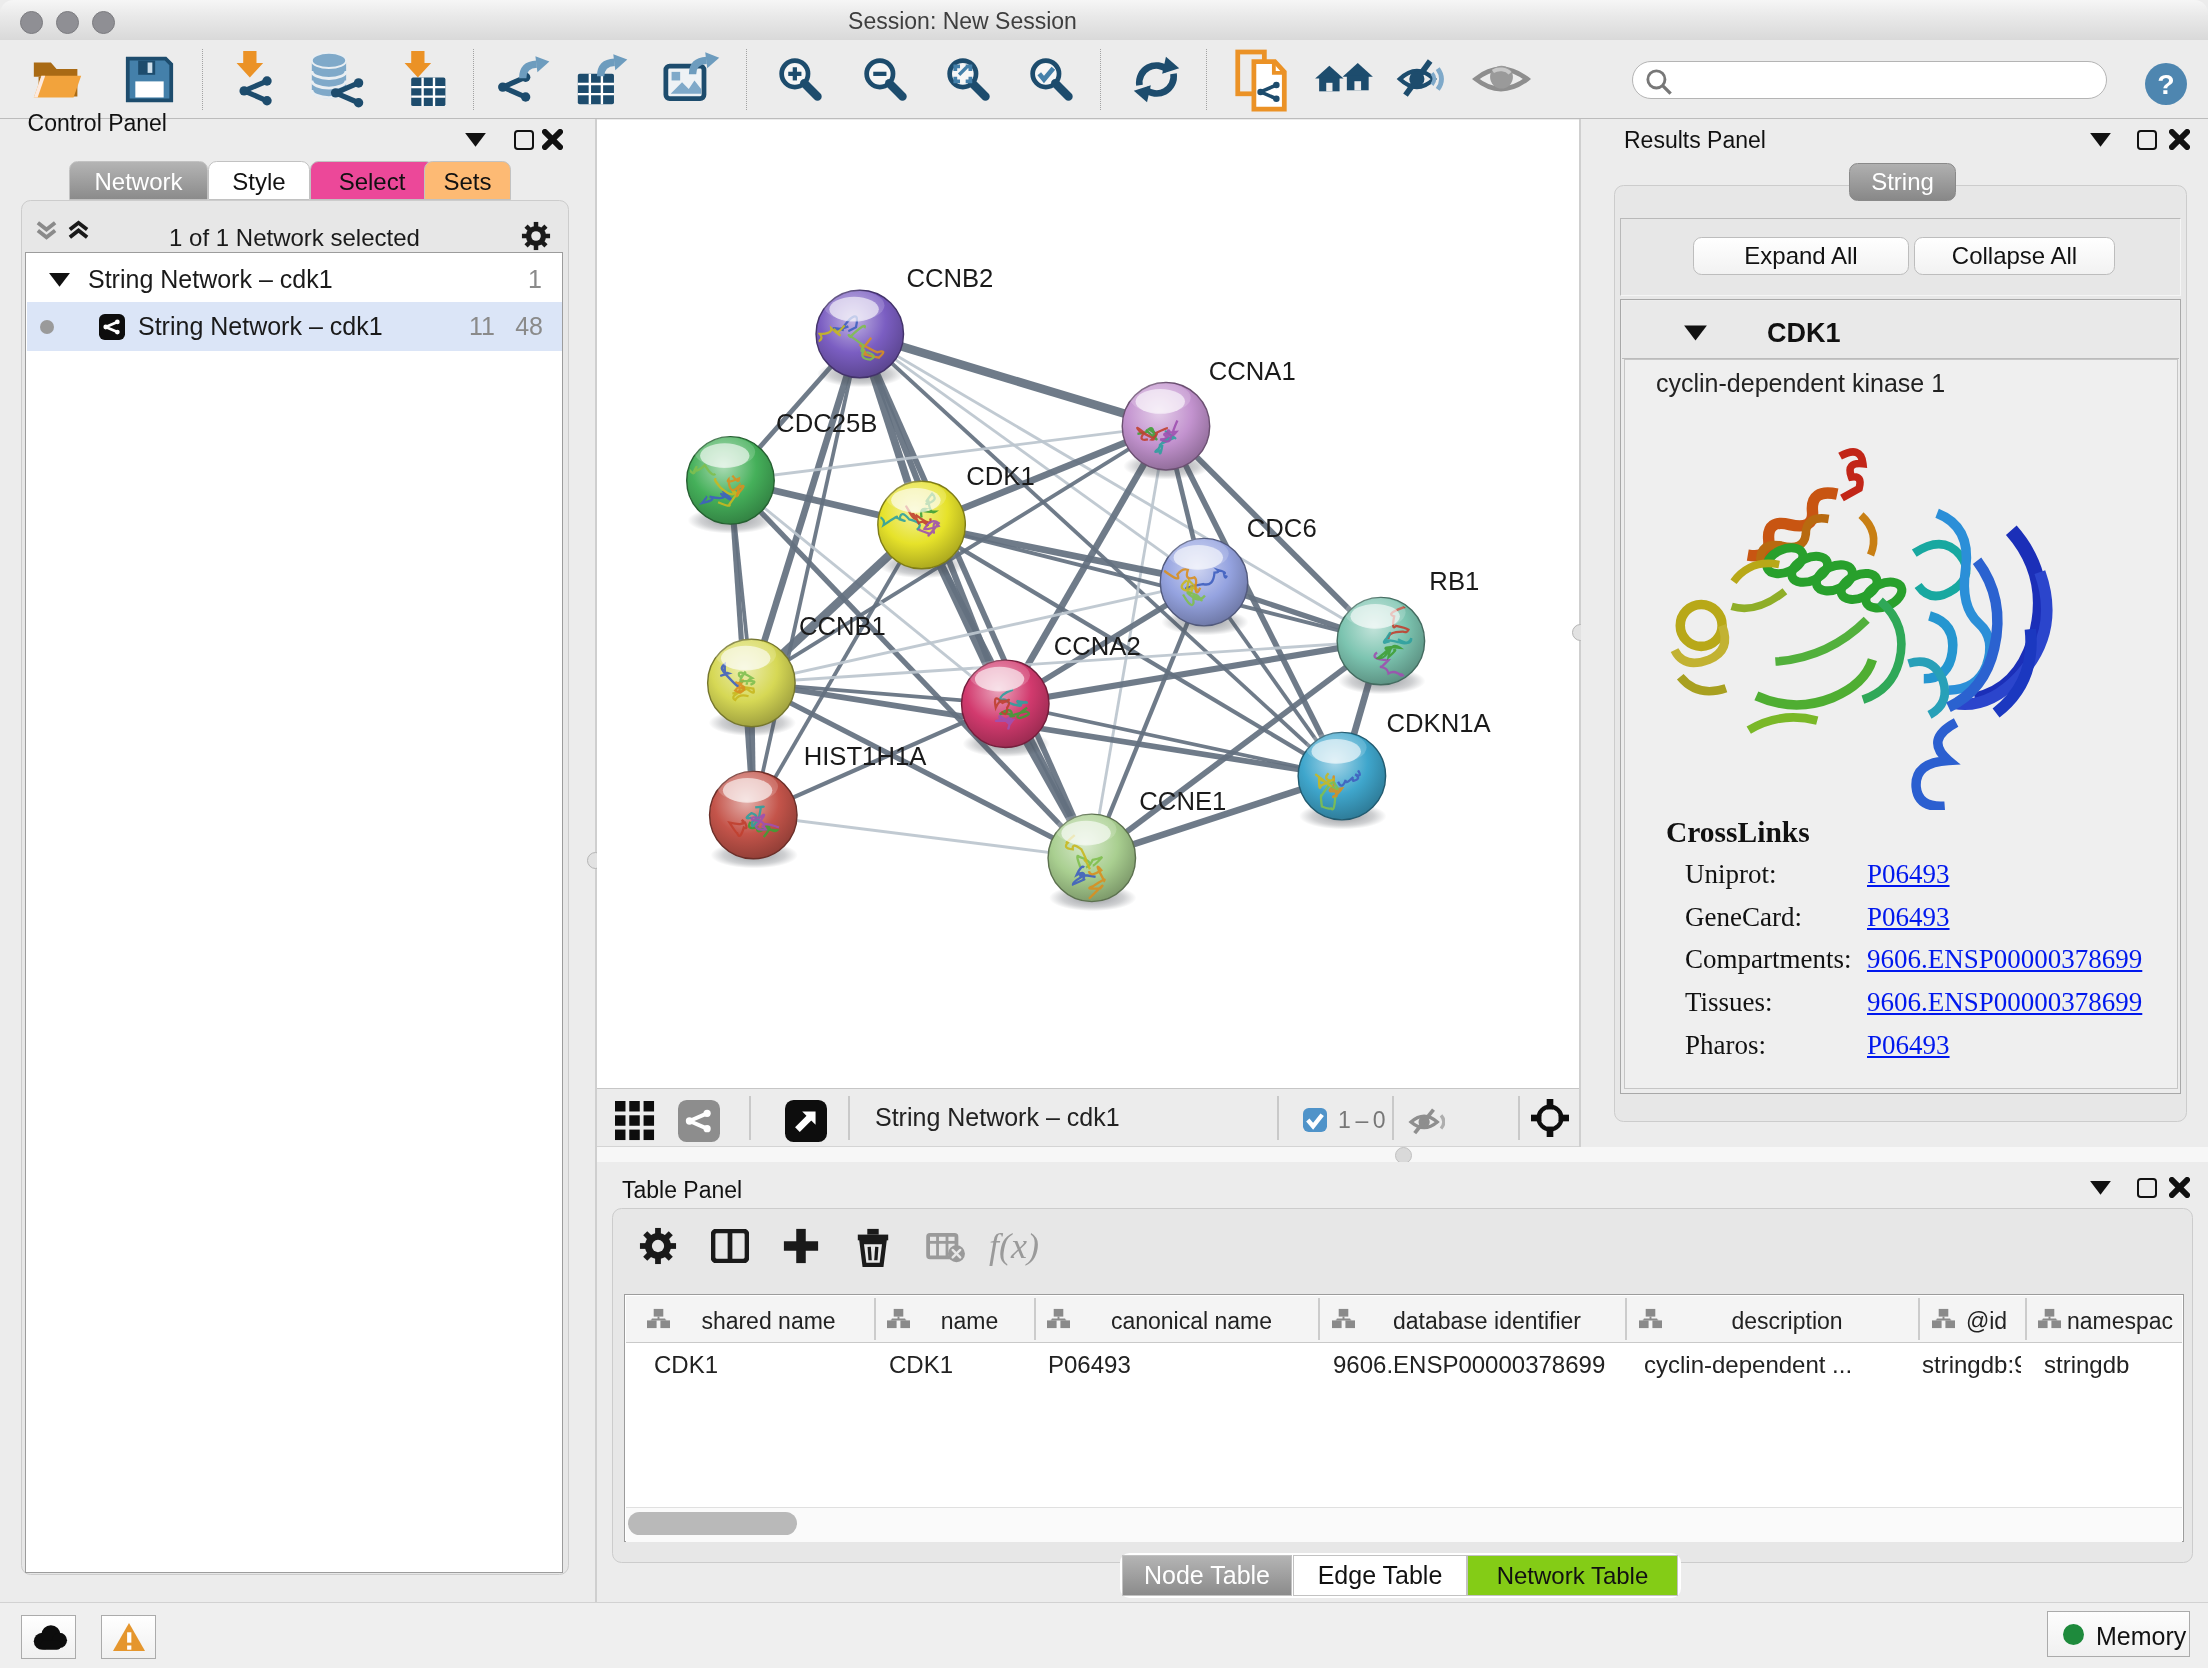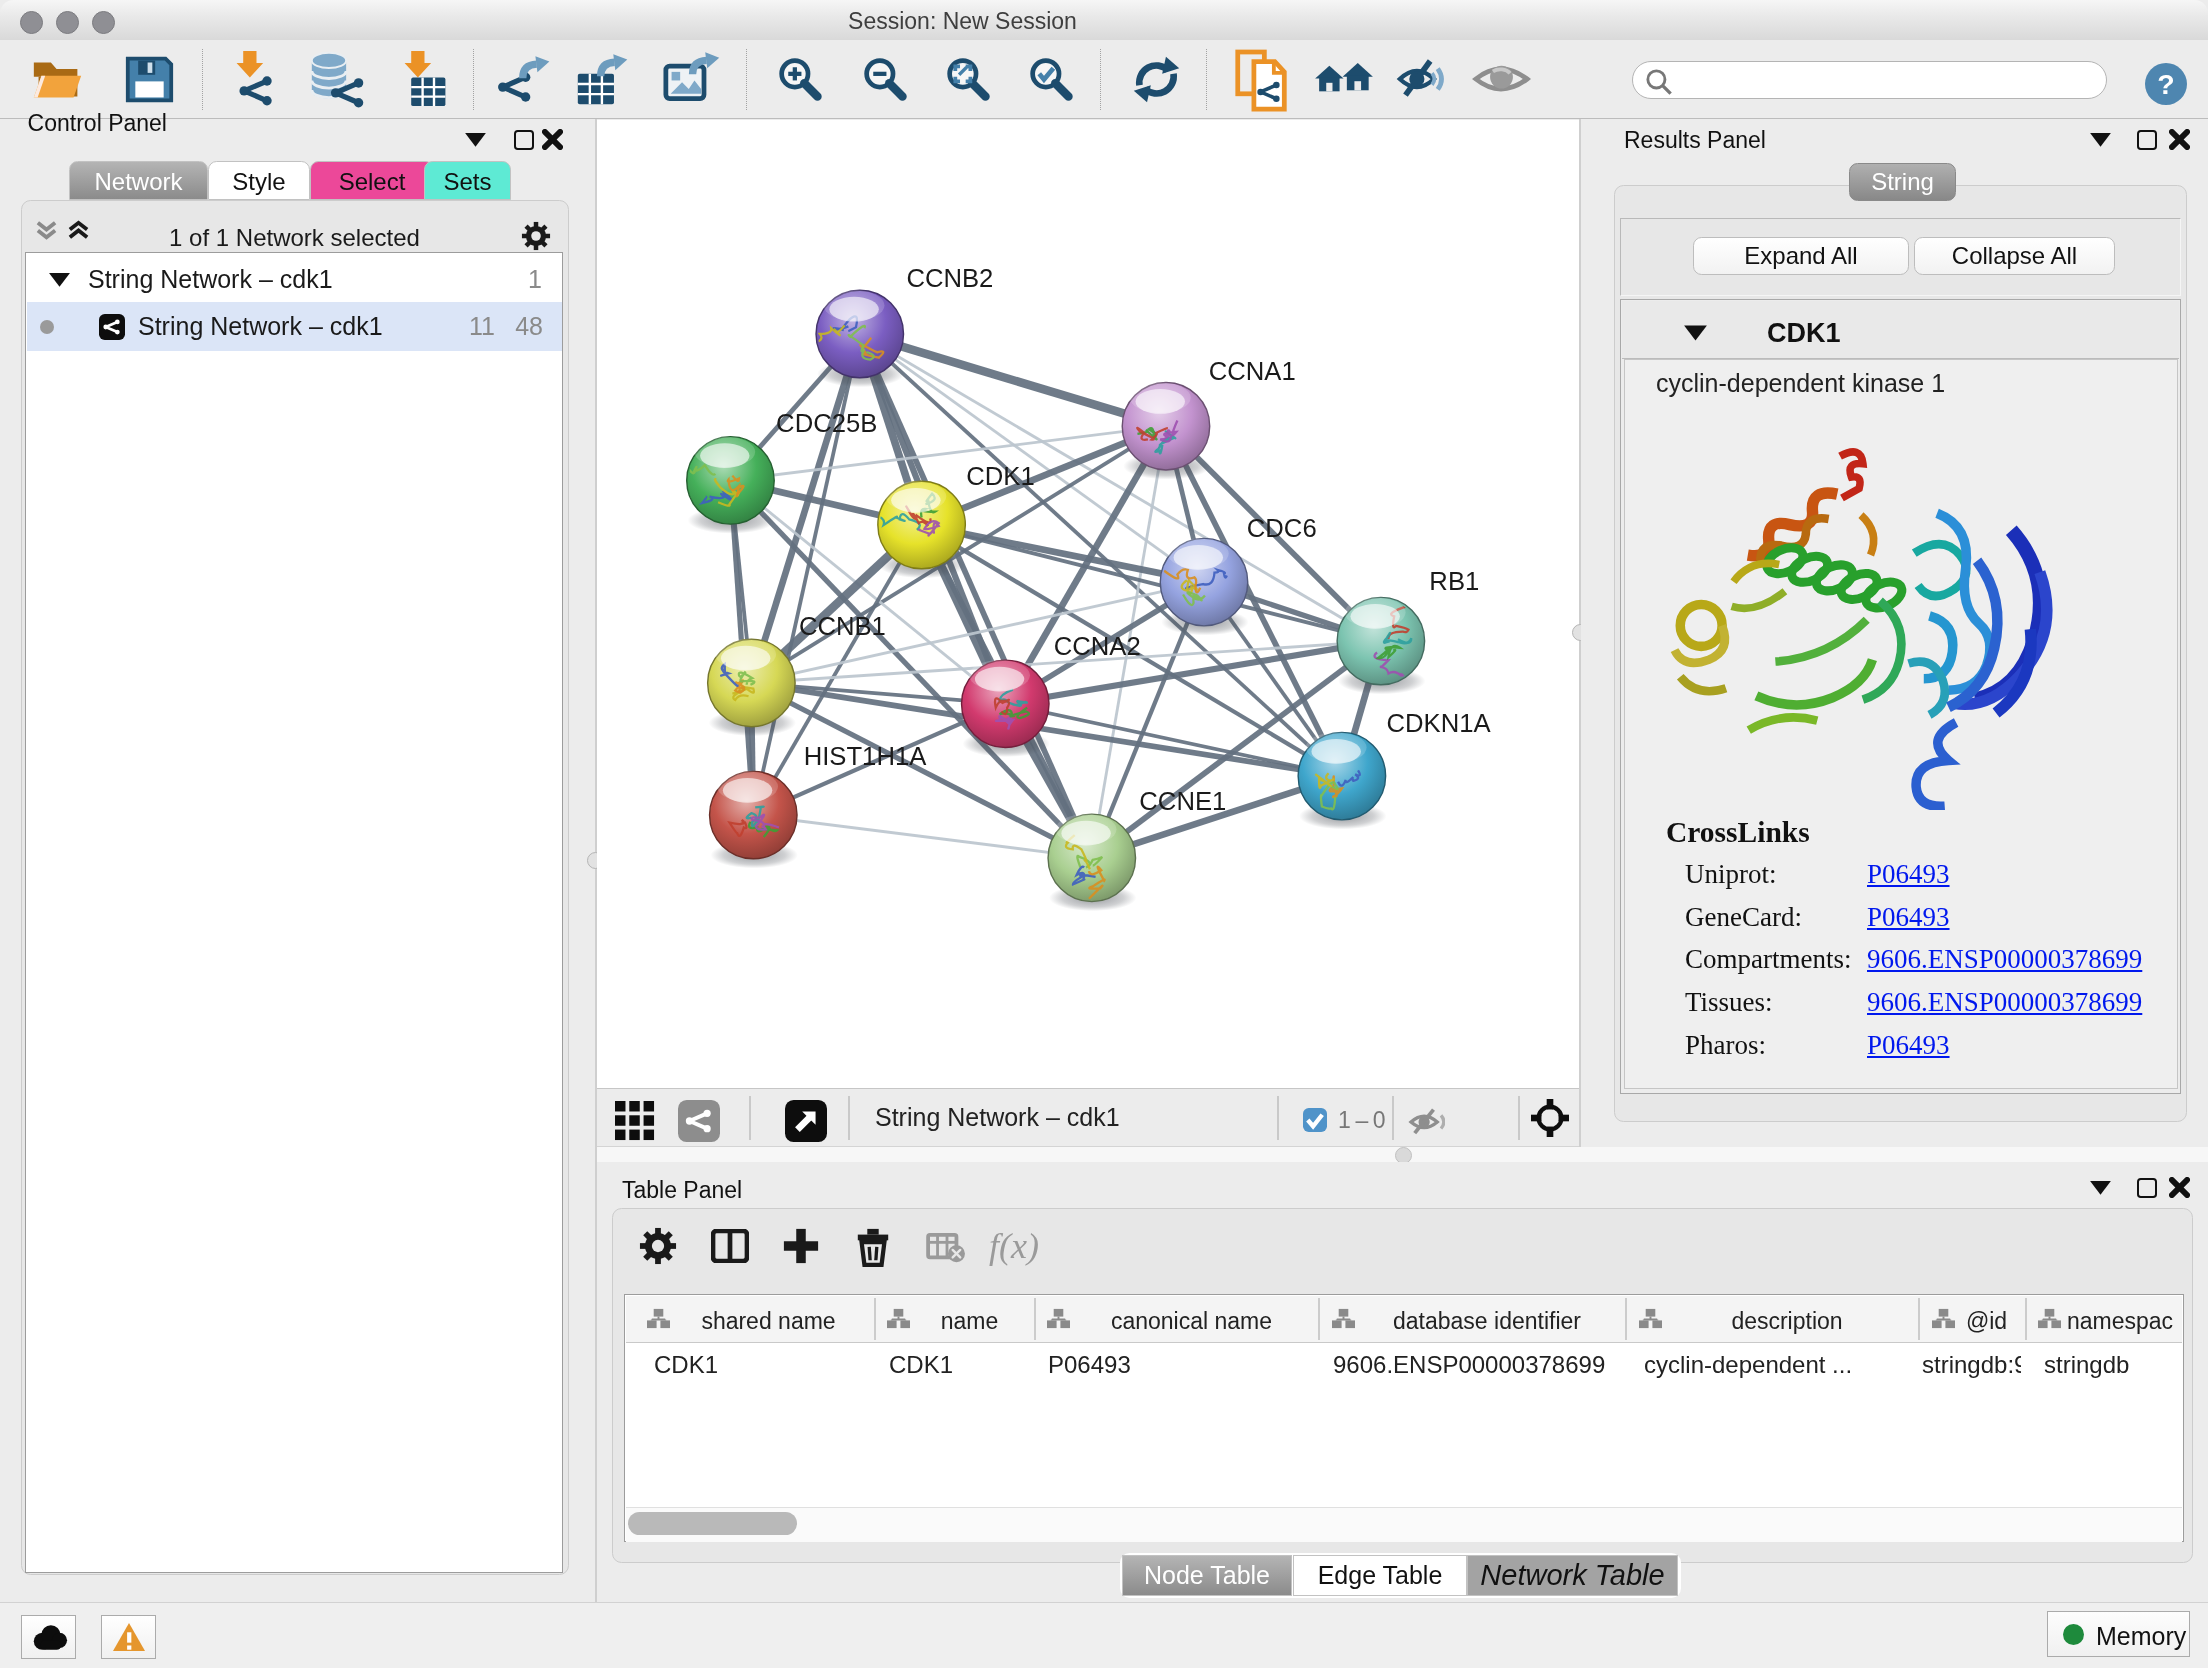--- a/index.html
+++ b/index.html
@@ -157,21 +157,21 @@
     <path d="M 1 2.1799999999999997 L 23 2.1799999999999997 L 12 16.7 Z" fill="#111"></path>
   </svg>
 <div class="abs" style="left:514px;top:130px;width:16px;height:16px;border:2.9px solid #111;border-radius:3.8px;"></div>
 <svg style="position:absolute;left:542px;top:129px;" width="21" height="21" viewBox="0 0 22 22">
     <line x1="3" y1="3" x2="19" y2="19" stroke="#111" stroke-width="6" stroke-linecap="round"></line>
     <line x1="3" y1="19" x2="19" y2="3" stroke="#111" stroke-width="6" stroke-linecap="round"></line>
   </svg>
 <div class="abs" style="left:69px;top:161px;width:139px;height:39px;background:linear-gradient(#b4b4b4,#8b8b8b);color:#fff;border:1px solid #c2c2c2;border-radius:8.6px 8.6px 0 0;box-sizing:border-box;font-size:24px;text-align:center;line-height:39px;">Network</div>
 <div class="abs" style="left:208px;top:161px;width:102px;height:39px;background:#fff;color:#111;border:1px solid #c2c2c2;border-radius:8.6px 8.6px 0 0;box-sizing:border-box;font-size:24px;text-align:center;line-height:39px;">Style</div>
 <div class="abs" style="left:310px;top:161px;width:124px;height:39px;background:#ec4899;color:#111;border:1px solid #c2c2c2;border-radius:8.6px 8.6px 0 0;box-sizing:border-box;font-size:24px;text-align:center;line-height:39px;">Select</div>
-<div class="abs" style="left:424px;top:161px;width:87px;height:39px;background:#5eead4;color:#111;border:1px solid #c2c2c2;border-radius:8.6px 8.6px 0 0;box-sizing:border-box;font-size:24px;text-align:center;line-height:39px;">Sets</div>
+<div class="abs" style="left:424px;top:161px;width:87px;height:39px;background:#fdba74;color:#111;border:1px solid #c2c2c2;border-radius:8.6px 8.6px 0 0;box-sizing:border-box;font-size:24px;text-align:center;line-height:39px;">Sets</div>
 <div class="abs" style="left:21px;top:200px;width:548px;height:1375px;background:#e7e7e7;border:1px solid #cccccc;border-radius:9.5px;box-sizing:border-box;"></div>
 <svg style="position:absolute;left:34px;top:219px;" width="25" height="23" viewBox="0 0 26 24">
     <path d="M4 4 L13 11 L22 4" stroke="#8a8a8a" stroke-width="4" fill="none"></path>
     <path d="M4 12 L13 19 L22 12" stroke="#8a8a8a" stroke-width="4" fill="none"></path>
   </svg>
 <svg style="position:absolute;left:66px;top:219px;" width="25" height="23" viewBox="0 0 26 24">
     <path d="M4 11 L13 4 L22 11" stroke="#1a1a1a" stroke-width="4" fill="none"></path>
     <path d="M4 19 L13 12 L22 19" stroke="#1a1a1a" stroke-width="4" fill="none"></path>
   </svg>
 <div class="txt" style="left:114px;top:224px;width:361px;text-align:center;font-size:24px;">1 of 1 Network selected</div>
@@ -701,21 +701,21 @@
 <div class="txt" style="left:1048px;top:1351px;width:257px;overflow:hidden;font-size:24px;color:#222;">P06493</div>
 <div class="txt" style="left:1333px;top:1351px;width:285px;overflow:hidden;font-size:24px;color:#222;">9606.ENSP00000378699</div>
 <div class="txt" style="left:1644px;top:1351px;width:268px;overflow:hidden;font-size:24px;color:#222;">cyclin-dependent ...</div>
 <div class="txt" style="left:1922px;top:1351px;width:99px;overflow:hidden;font-size:24px;color:#222;">stringdb:9...</div>
 <div class="txt" style="left:2044px;top:1351px;width:133px;overflow:hidden;font-size:24px;color:#222;">stringdb</div>
 <div class="abs" style="left:626px;top:1507px;width:1556px;height:34px;background:#fafafa;border-top:1px solid #e0e0e0;"></div>
 <div class="abs" style="left:628px;top:1512px;width:169px;height:23px;background:#b9b9b9;border-radius:11.4px;"></div>
 <div class="abs" style="left:1120px;top:1553px;width:561px;height:45px;background:#fff;border-radius:9.5px;"></div>
 <div class="abs" style="left:1122px;top:1555px;width:170px;height:41px;background:linear-gradient(#b4b4b4,#8b8b8b);color:#fff;border:1px solid #c2c2c2;box-sizing:border-box;font-size:25px;text-align:center;line-height:39px;">Node Table</div>
 <div class="abs" style="left:1293px;top:1555px;width:174px;height:41px;background:#fff;color:#111;border:1px solid #c2c2c2;box-sizing:border-box;font-size:25px;text-align:center;line-height:39px;">Edge Table</div>
-<div class="abs" style="left:1467px;top:1555px;width:211px;height:41px;background:#a3a3a3;color:#111;border:1px solid #c2c2c2;box-sizing:border-box;font-size:29px;text-align:center;line-height:39px;font-style:italic;">Network Table</div>
+<div class="abs" style="left:1467px;top:1555px;width:211px;height:41px;background:#84cc16;color:#111;border:1px solid #c2c2c2;box-sizing:border-box;font-size:24px;text-align:center;line-height:39px;">Network Table</div>
 <div class="abs" style="left:0;top:1602px;width:2208px;height:67px;background:#efefef;border-top:1.9px solid #d2d2d2;box-sizing:border-box;"></div>
 <div class="abs" style="left:21px;top:1615px;width:55px;height:44px;background:linear-gradient(#ffffff,#f0f0f0);border:1.9px solid #ababab;box-sizing:border-box;"></div>
 <svg style="position:absolute;left:30px;top:1624px;" width="38" height="27" viewBox="0 0 40 28">
     <circle cx="13" cy="18" r="9" fill="#0d0d0d"></circle>
     <circle cx="22" cy="11" r="10" fill="#0d0d0d"></circle>
     <circle cx="31" cy="17" r="8" fill="#0d0d0d"></circle>
     <rect x="11" y="17" width="22" height="10" rx="5" fill="#0d0d0d"></rect>
   </svg>
 <div class="abs" style="left:101px;top:1615px;width:55px;height:44px;background:linear-gradient(#ffffff,#f0f0f0);border:1.9px solid #ababab;box-sizing:border-box;"></div>
 <svg style="position:absolute;left:112px;top:1621px;" width="34" height="32" viewBox="0 0 36 34">

